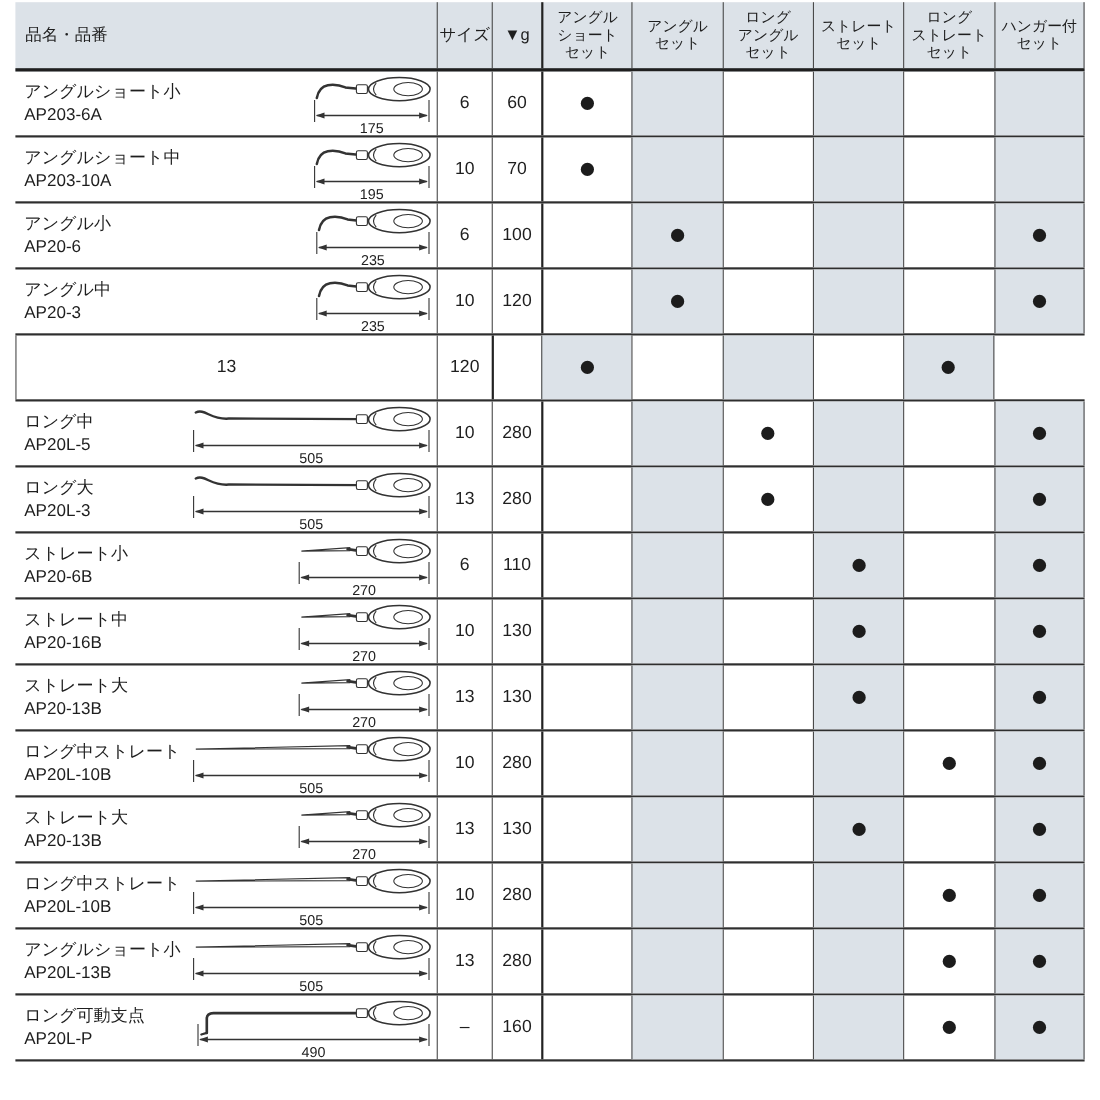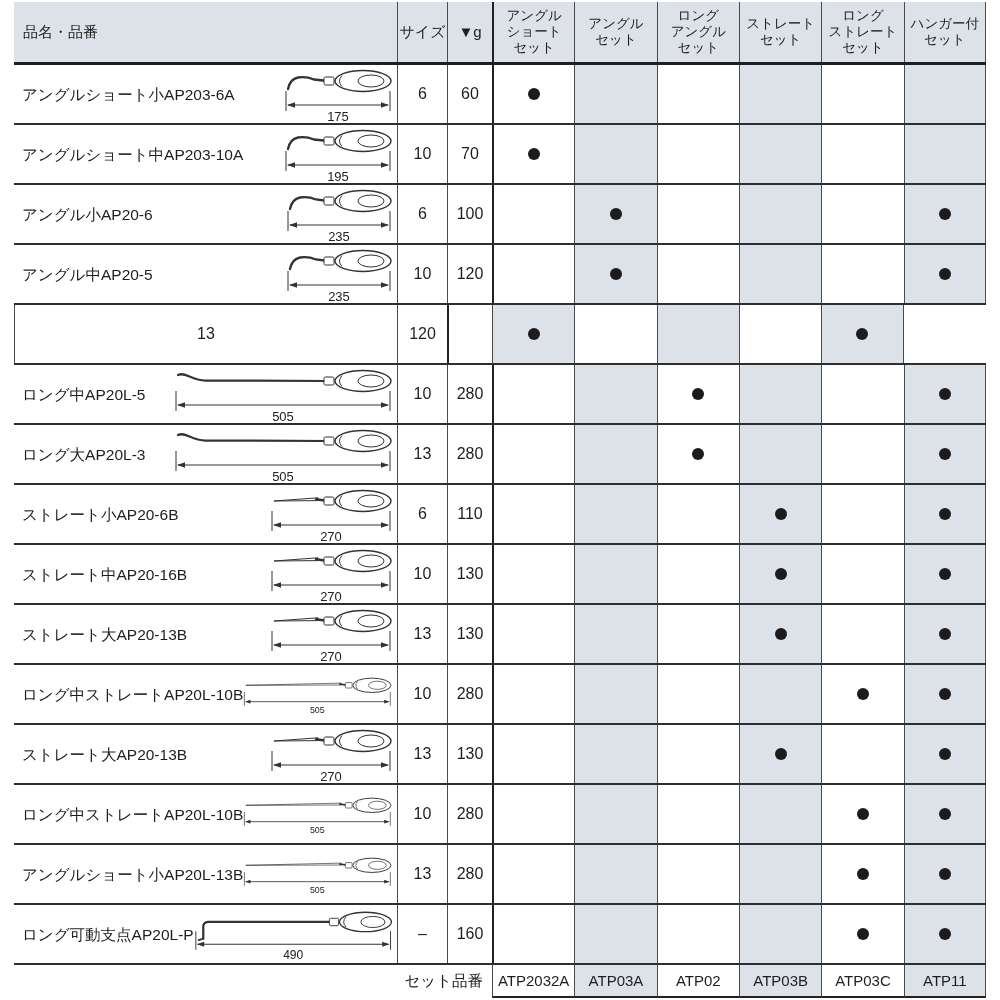--- a/index.html
+++ b/index.html
@@ -13,21 +13,21 @@
   .hdr{height:63px;background:var(--hdr-bg);border-bottom:3px solid #1f1f1f}
   .hdr .hc{display:flex;align-items:center;justify-content:center;text-align:center;font-size:13.5px;line-height:16px;border-left:1px solid var(--line-mid);padding:2px 0}
   .hdr .hc.name{justify-content:flex-start;text-align:center;padding-left:9px;font-size:15px;border-left:none}
   .hdr .hc.size,.hdr .hc.wt{font-size:15px}
   .hdr .hc.set0,.row .c.set0{border-left:2px solid #222}
   .hdr .hc:last-child,.row .c:last-child{border-right:1px solid var(--line-mid)}
   .row{height:60px;border-bottom:2px solid var(--line-dark)}
   .row .c{display:flex;align-items:center;justify-content:center;border-left:1px solid var(--line-mid);font-size:16px}
   .row .c.namec{justify-content:space-between;border-left:none;padding:0 5px 0 8px}
   .alt{background:var(--alt-bg)}
-  .names{display:flex;flex-direction:row;line-height:21px;font-size:15.5px;white-space:nowrap}
+  .names{display:flex;flex-direction:column;line-height:21px;font-size:15.5px;white-space:nowrap}
   .dot{width:12px;height:12px;border-radius:50%;background:var(--dot)}
   .ftr{height:33px}
   .ftr .lblc{grid-column:1 / span 3;display:flex;align-items:center;justify-content:flex-end;padding-right:9px;font-size:15.5px}
   .ftr .code{display:flex;align-items:center;justify-content:center;font-size:15px;border-left:1px solid var(--line-mid);border-bottom:2px solid #222}
   .ftr .code:last-child{border-right:1px solid var(--line-mid)}
   svg text{font-family:"Liberation Sans",sans-serif}
 </style>
 </head>
 <body>
 
@@ -137,21 +137,21 @@
       <div class="c alt"></div>
       <div class="c"></div>
       <div class="c alt">
         <span class="dot"></span>
       </div>
     </div>
     <div class="row">
     <div class="c namec">
       <div class="names">
         <span>アングル中</span>
-        <span>AP20-5</span>
+        <span>AP20-3</span>
       </div>
       <svg width="106" height="57" viewBox="0 0 106 57">
           <path d="M4 23 Q6 13 14 11.5 Q22 10.2 30 13.5 L42 15" fill="none" stroke="#333" stroke-width="2.3" stroke-linecap="round"></path>
     <rect x="38" y="11" width="10" height="8" rx="1.5" fill="#fff" stroke="#333"></rect>
     <ellipse cx="77" cy="15" rx="28" ry="10.5" fill="#fff" stroke="#333" stroke-width="1.4"></ellipse>
     <path d="M56 9.5 q-5 5.5 0 11" fill="none" stroke="#333"></path>
     <ellipse cx="85" cy="15" rx="13" ry="6" fill="none" stroke="#333"></ellipse>
     <line x1="2" y1="25" x2="2" y2="45" stroke="#333" stroke-width="1"></line>
     <line x1="104" y1="25" x2="104" y2="45" stroke="#333" stroke-width="1"></line>
     <line x1="4" y1="39" x2="102" y2="39" stroke="#333" stroke-width="1.2"></line>
@@ -518,23 +518,13 @@
       <div class="c alt"></div>
       <div class="c"></div>
       <div class="c alt"></div>
       <div class="c">
         <span class="dot"></span>
       </div>
       <div class="c alt">
         <span class="dot"></span>
       </div>
     </div>
-    <div class="ftr">
-    <div class="lblc">セット品番</div>
-
-  <div class="code">ATP2032A</div>
-      <div class="code alt">ATP03A</div>
-      <div class="code">ATP02</div>
-      <div class="code alt">ATP03B</div>
-      <div class="code">ATP03C</div>
-      <div class="code alt">ATP11</div>
-    </div>
 </div>
 
 </body></html>

